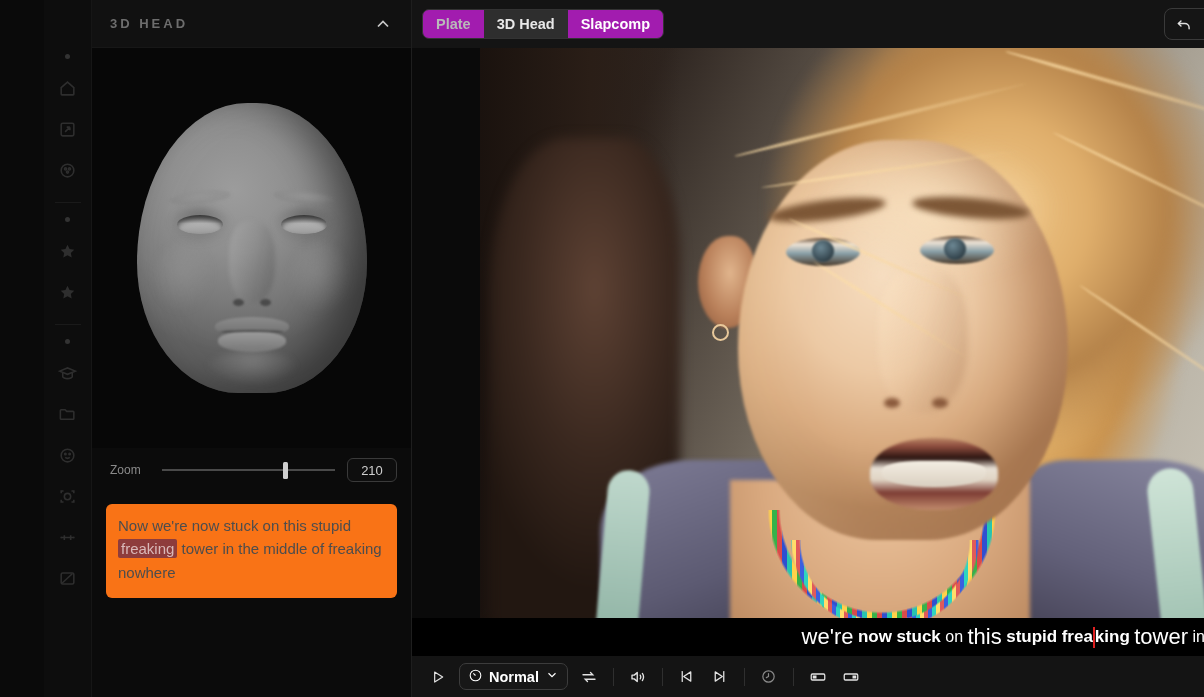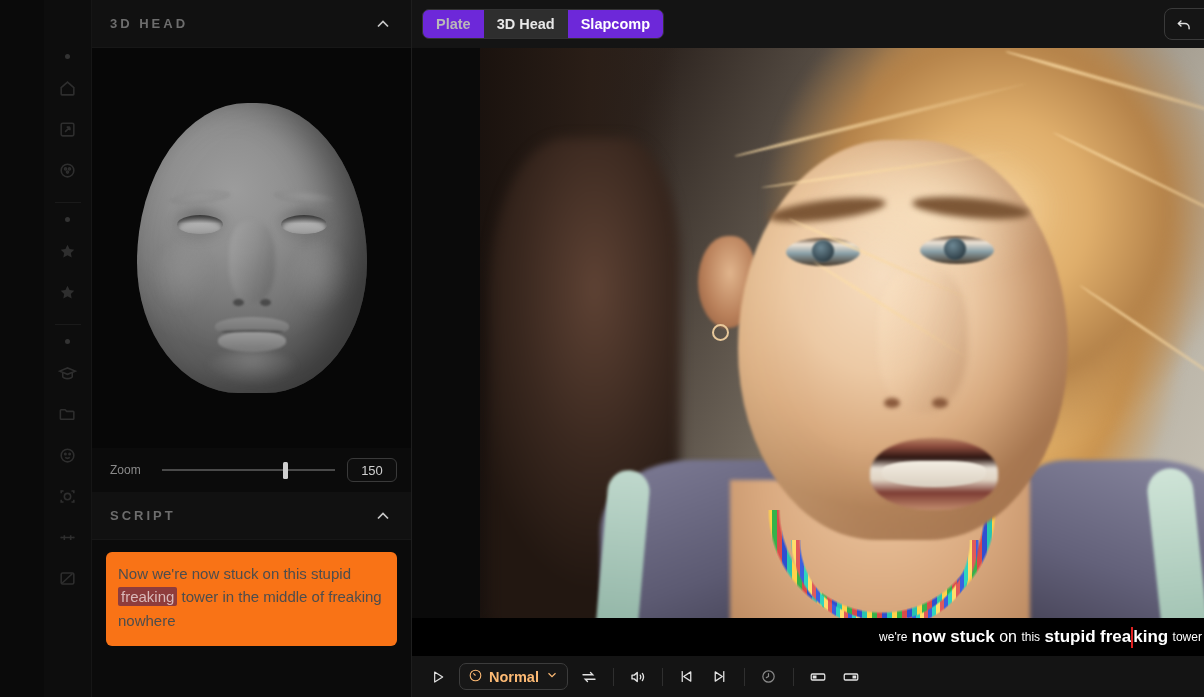--- a/index.html
+++ b/index.html
@@ -188,21 +188,21 @@
   #main { flex: 1; height: 697px; display: flex; flex-direction: column; background: #0a0a0a; }
 
   #topbar {
     height: 48px; display: flex; align-items: center;
     justify-content: space-between; padding: 0 14px 0 10px;
     background: #141414;
     flex: 0 0 48px;
   }
   .tabgroup {
     display: flex; border: 1px solid #333; border-radius: 7px; overflow: hidden;
-    background: #6d28d9;
+    background: #a21caf;
   }
   .tab {
     padding: 6px 13px; font-size: 14.5px; font-weight: 700;
     color: #b9b9b9; cursor: pointer;
   }
   .tab.sel { background: #2e2e2e; color: #e8e8e8; }
   .tab.bright { color: #ffffff; text-align: right; }
   .histgroup {
     display: flex; gap: 4px; border: 1px solid #3a3a3a; border-radius: 8px;
     padding: 4px 6px; background: #151515;
@@ -376,21 +376,21 @@
 
   
   #subbar {
     position: absolute; left: 0; right: 0; bottom: 0; height: 38px;
     background: #000; display: flex; align-items: center;
     justify-content: flex-end; padding-right: 8px;
     overflow: hidden;
   }
   .sub-word { color: #fff; white-space: pre; }
   .w-sm { font-size: 16px; }
-  .w-md { font-size: 12px; }
+  .w-md { font-size: 22px; }
   .w-lg { font-size: 17px; font-weight: 700; }
   .caret {
     display: inline-block; width: 2px; height: 21px; background: #e02020;
     vertical-align: -4px;
   }
 
   
   #player {
     height: 41px; flex: 0 0 41px;
     background: #141414;
@@ -398,21 +398,21 @@
     padding: 0 14px;
   }
   .pbtn {
     width: 24px; height: 24px; display: flex; align-items: center; justify-content: center;
     color: #e2e2e2; cursor: pointer;
   }
   .speedsel {
     display: flex; align-items: center; gap: 6px;
     border: 1px solid #3c3c3c; border-radius: 7px;
     height: 27px; padding: 0 8px; background: #171717;
-    color: #fdba74; font-size: 14.5px; font-weight: 700; cursor: pointer;
+    color: #ffffff; font-size: 14.5px; font-weight: 700; cursor: pointer;
   }
   .vdiv { width: 1px; height: 18px; background: #2f2f2f; margin: 0 3px; }
 </style>
 </head>
 <body>
 
 <div id="app">
 
   <div id="rail">
     <div class="rail-dot"></div>
@@ -524,31 +524,23 @@
         <div class="chin"></div>
       </div>
     </div>
 
     <div class="zoomrow">
       <div class="zoomlabel">Zoom</div>
       <div class="slider">
         <div class="track"></div>
         <div class="handle"></div>
       </div>
-      <div class="numbox">150</div>
-    </div>
-
-    <div class="section-head">
-      <div class="section-title">SCRIPT</div>
-      <div class="chev">
-        <svg width="20" height="20" viewBox="0 0 24 24" fill="none" stroke="currentColor" stroke-width="2.1">
-            <path d="M6 15l6-6 6 6"></path>
-          </svg>
-      </div>
-    </div>
+      <div class="numbox">210</div>
+    </div>
+
 
     <div id="scriptbody">
       <div class="script-box"><span>Now we're now stuck on this stupid </span><span class="hl">freaking</span><span> tower in the middle of freaking nowhere</span></div>
     </div>
   </div>
 
   <div id="main">
 
     <div id="topbar">
       <div class="tabgroup">

